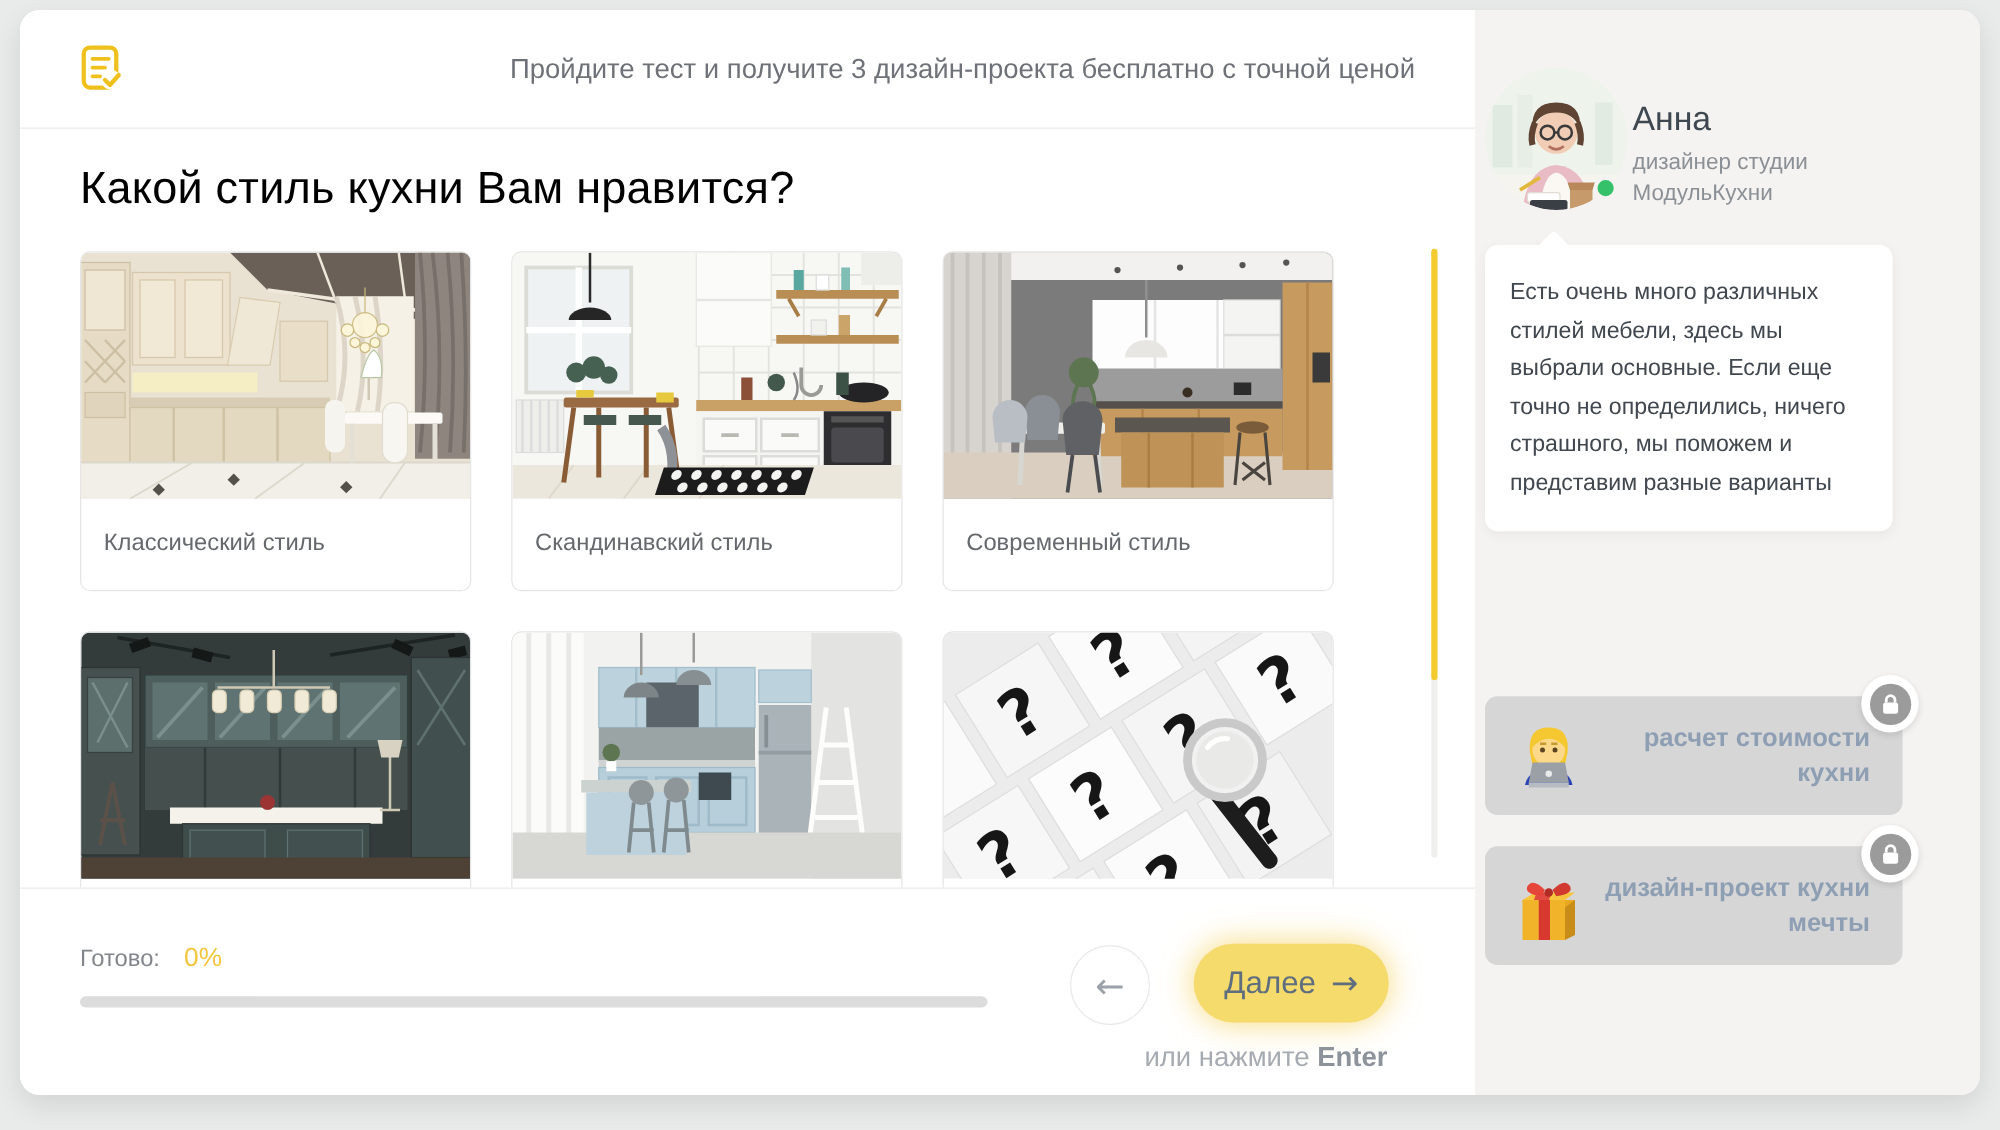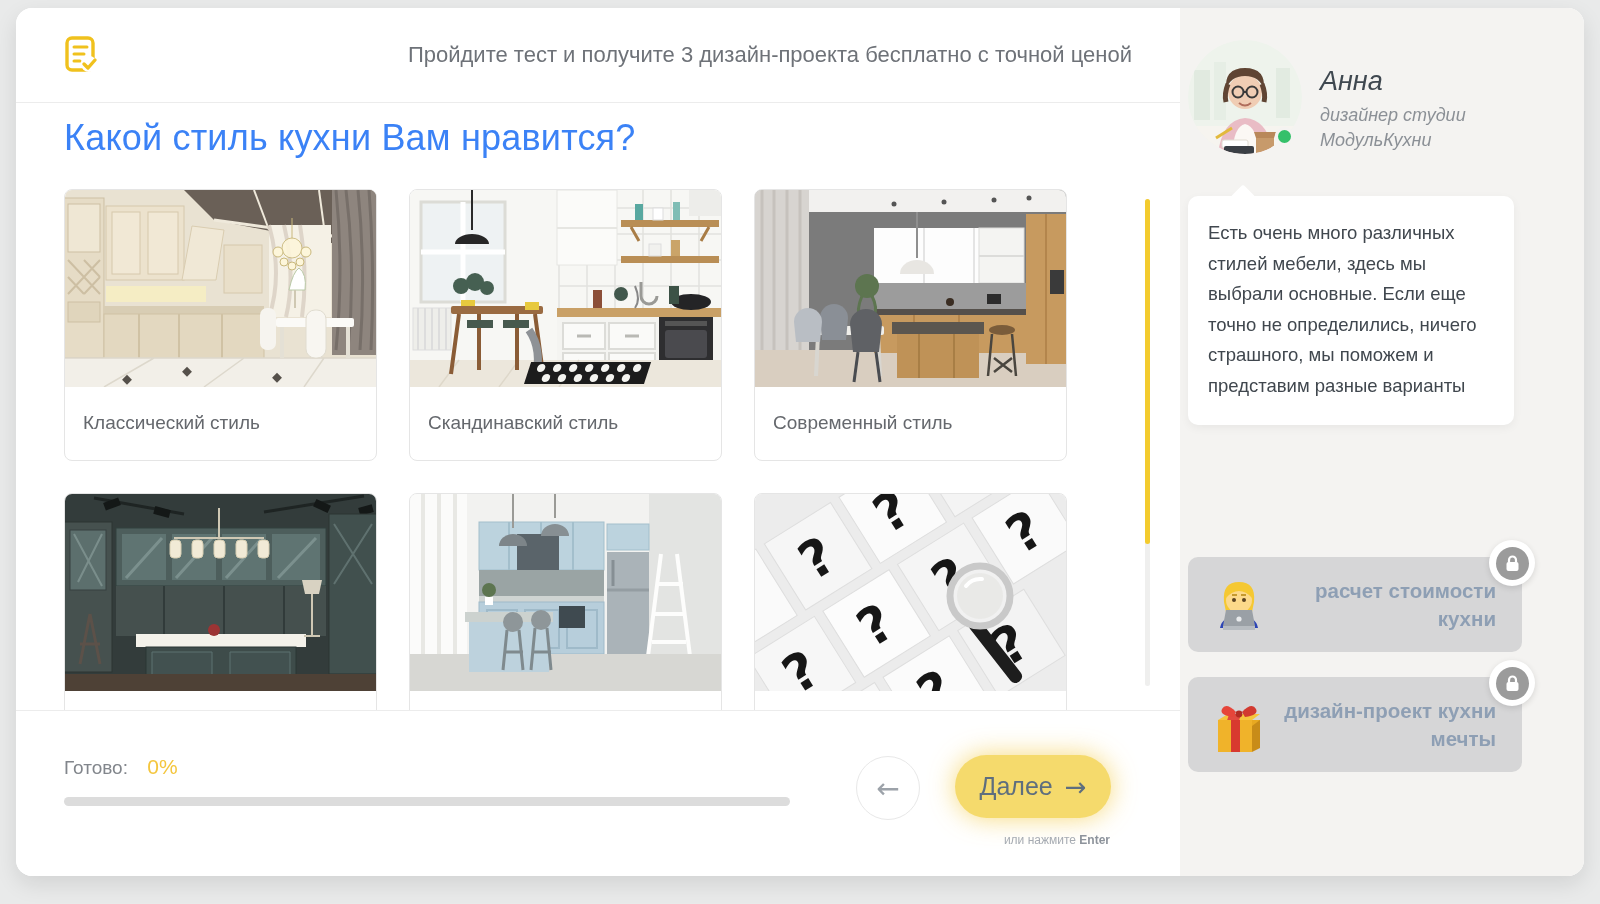--- a/index.html
+++ b/index.html
@@ -10,21 +10,21 @@
          box-shadow:0 8px 22px rgba(0,0,0,.10); }
 
   
   .quiz { width:1164px; position:relative; background:#fff; }
 
   .quiz-header { height:95px; display:flex; align-items:center; gap:18px;
                  padding:0 48px; border-bottom:1px solid #ececec;
                  color:#6e7278; font-size:22px;justify-content:space-between; }
 
   .quiz-body { position:relative; height:607px; overflow:hidden; padding:0 48px; }
-  .question-title { margin-top:14px; font-size:36px; font-weight:400; color:#3b82f6; letter-spacing:.2px; }
+  .question-title { margin-top:26px; font-size:36px; font-weight:400; color:#000000; letter-spacing:.2px; }
 
   .options { display:grid; grid-template-columns:repeat(3,313px); column-gap:32px; row-gap:32px; margin-top:30px; }
   .option-card { width:313px; height:272px; border:1px solid #e5e5e5; border-radius:8px;
                  overflow:hidden; background:#fff; cursor:pointer; }
   .option-image { display:block; width:100%; height:197px; }
   .option-label { padding:25px 18px; font-size:19px; color:#65686d; }
 
   .scrollbar-track { position:absolute; right:30px; top:96px; width:5px; height:487px;
                      background:#efefee; border-radius:3px; }
   .scrollbar-thumb { width:5px; height:345px; background:#f3cb2e; border-radius:3px; }
@@ -40,27 +40,27 @@
   .back-btn { position:absolute; left:840px; top:45px; width:64px; height:64px;
               border-radius:50%; border:1px solid #e8e8e8; background:#fff;
               display:flex; align-items:center; justify-content:center;
               color:#9ca2a9; font-size:28px; cursor:pointer; font-family:"DejaVu Sans",sans-serif; }
   .next-btn { position:absolute; left:939px; top:44px; width:156px; height:63px;
               border-radius:32px; background:#f5da6c; border:none; cursor:pointer;
               display:flex; align-items:center; justify-content:center; gap:12px;
               font-size:25px; color:#5e6e7e; font-family:"Liberation Sans",sans-serif;
               box-shadow:0 0 26px rgba(244,205,80,.75); }
   .next-btn .arrow { font-family:"DejaVu Sans",sans-serif; font-size:26px; }
-  .enter-hint { position:absolute; right:70px; top:122px; font-size:12px; color:#a6abb2; }
+  .enter-hint { position:absolute; right:70px; top:122px; font-size:22px; color:#a6abb2; }
   .enter-hint b { color:#8d939b; }
 
   
   .sidebar { flex:1; position:relative; background:#f4f3f1; }
 
-  .designer { position:absolute; left:8px; top:32px; display:flex; gap:18px;font-style:italic; }
+  .designer { position:absolute; left:8px; top:46px; display:flex; gap:4px; }
   .avatar-wrap { position:relative; width:114px; height:114px; flex:none; }
   .avatar-wrap svg { width:114px; height:114px; border-radius:50%; display:block; }
   .online-dot { position:absolute; right:8px; bottom:8px; width:19px; height:19px;
                 border-radius:50%; background:#35c06a; border:3px solid #f4f3f1; }
   .designer-meta { padding-top:26px; width:180px; }
   .designer-name { font-size:27px; color:#3f4850; }
   .designer-role { margin-top:6px; font-size:18px; line-height:25px; color:#8b9096; }
 
   .bubble { position:absolute; left:8px; top:188px; width:326px; background:#fff;
             border-radius:10px; padding:22px 22px 24px 20px; box-shadow:0 3px 10px rgba(0,0,0,.05);

